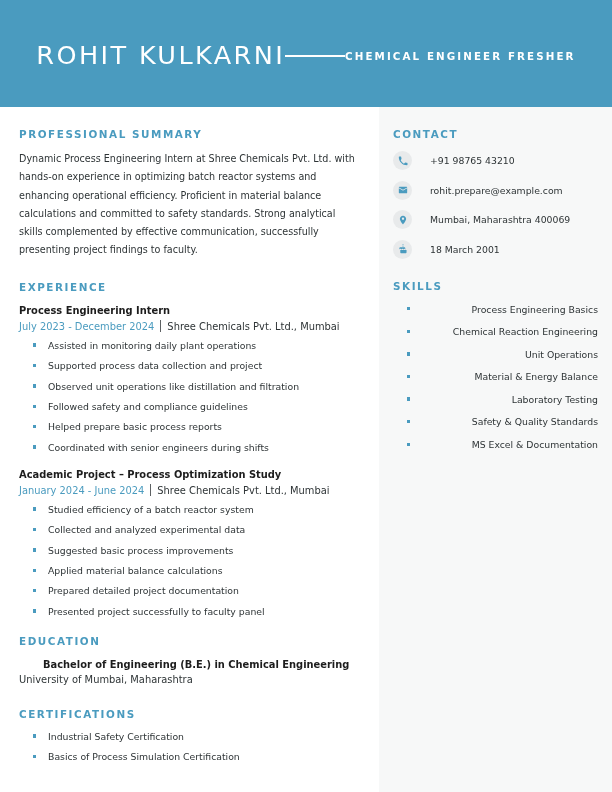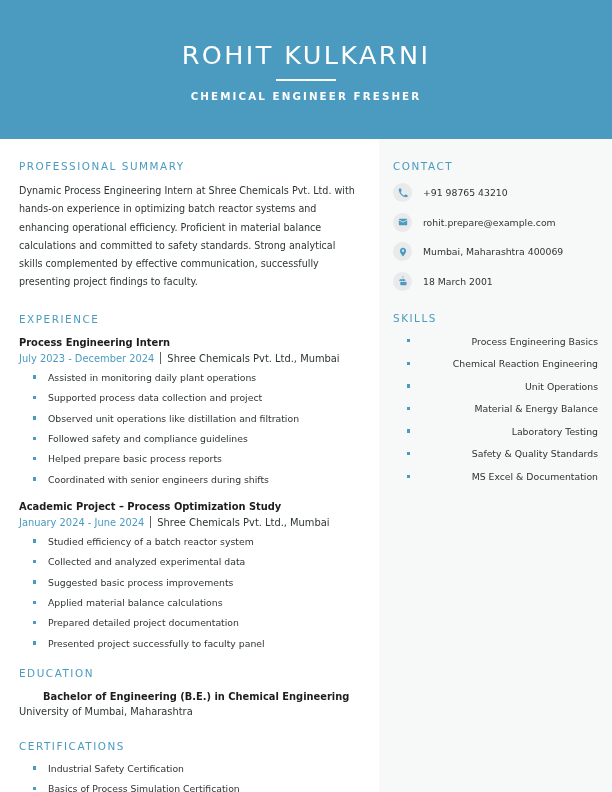--- a/index.html
+++ b/index.html
@@ -16,24 +16,24 @@
   }
   .page {
     position: relative;
     width: 612px;
     height: 792px;
     background: #ffffff;
   }
 
   
   .header {
-    height: 139px;
+    height: 107px;
     background: #4a9bbf;
     display: flex;
-    flex-direction: column;
+    flex-direction: row;
     align-items: center;
     justify-content: center;
     box-sizing: border-box;
     padding-top: 4px;
   }
   .header-name {
     color: #ffffff;
     font-size: 25.5px;
     font-weight: 400;
     letter-spacing: 2.4px;
@@ -70,21 +70,21 @@
     width: 233px;
     box-sizing: border-box;
     padding: 21px 14px 0 14px;
     background: #f7f8f8;
   }
 
   
   .sec-h {
     color: #4a9bbf;
     font-size: 10.4px;
-    font-weight: 400;
+    font-weight: 700;
     letter-spacing: 1.55px;
     margin: 0 0 10px 0;
   }
   .side-col .sec-h {
     margin-bottom: 11px;
   }
   .sec {
     margin-bottom: 21px;
   }
   .sec-tight {
@@ -175,20 +175,21 @@
   
   ul.contact {
     list-style: none;
     margin: 0;
     padding: 0;
   }
   ul.contact li {
     display: flex;
     align-items: center;
     margin-bottom: 10.5px;
+    gap: 7px;
   }
   .ci {
     width: 19px;
     height: 19px;
     border-radius: 50%;
     background: #e8eaeb;
     flex: 0 0 19px;
     display: flex;
     align-items: center;
     justify-content: center;

